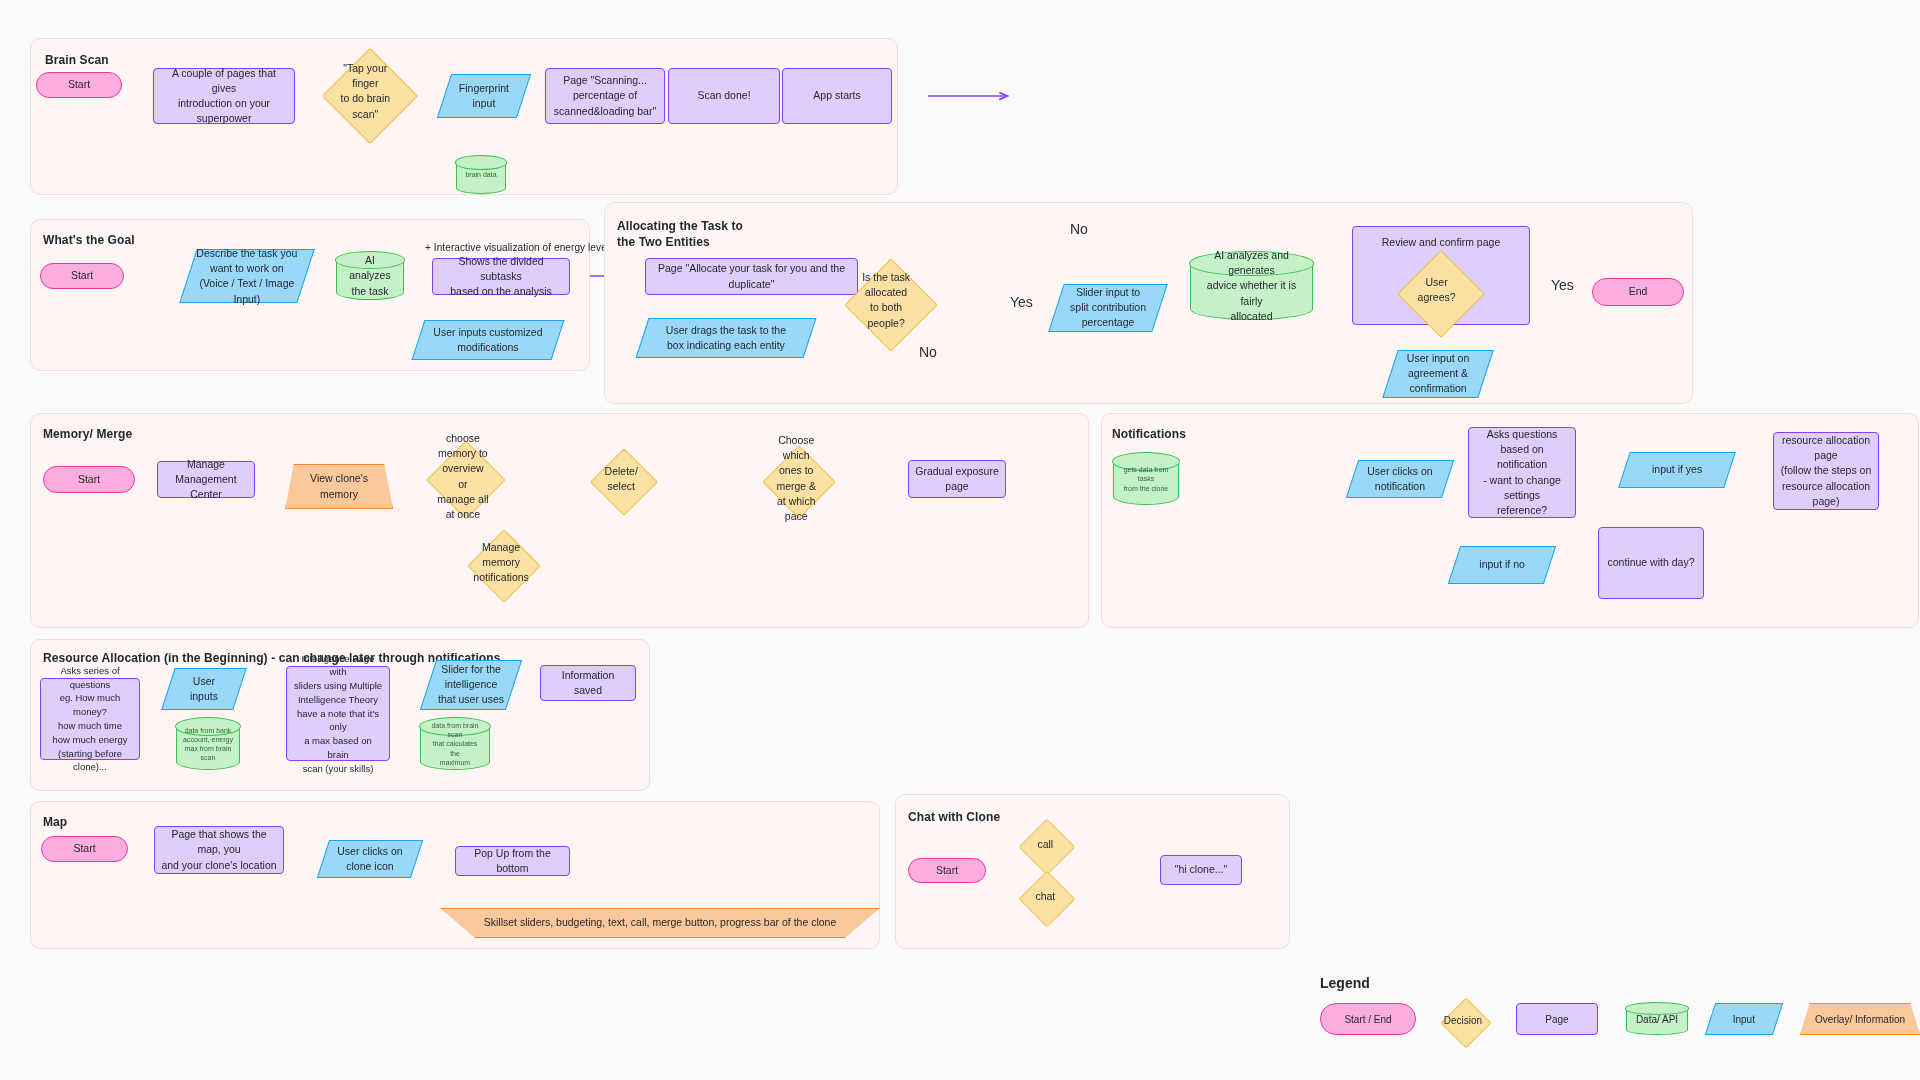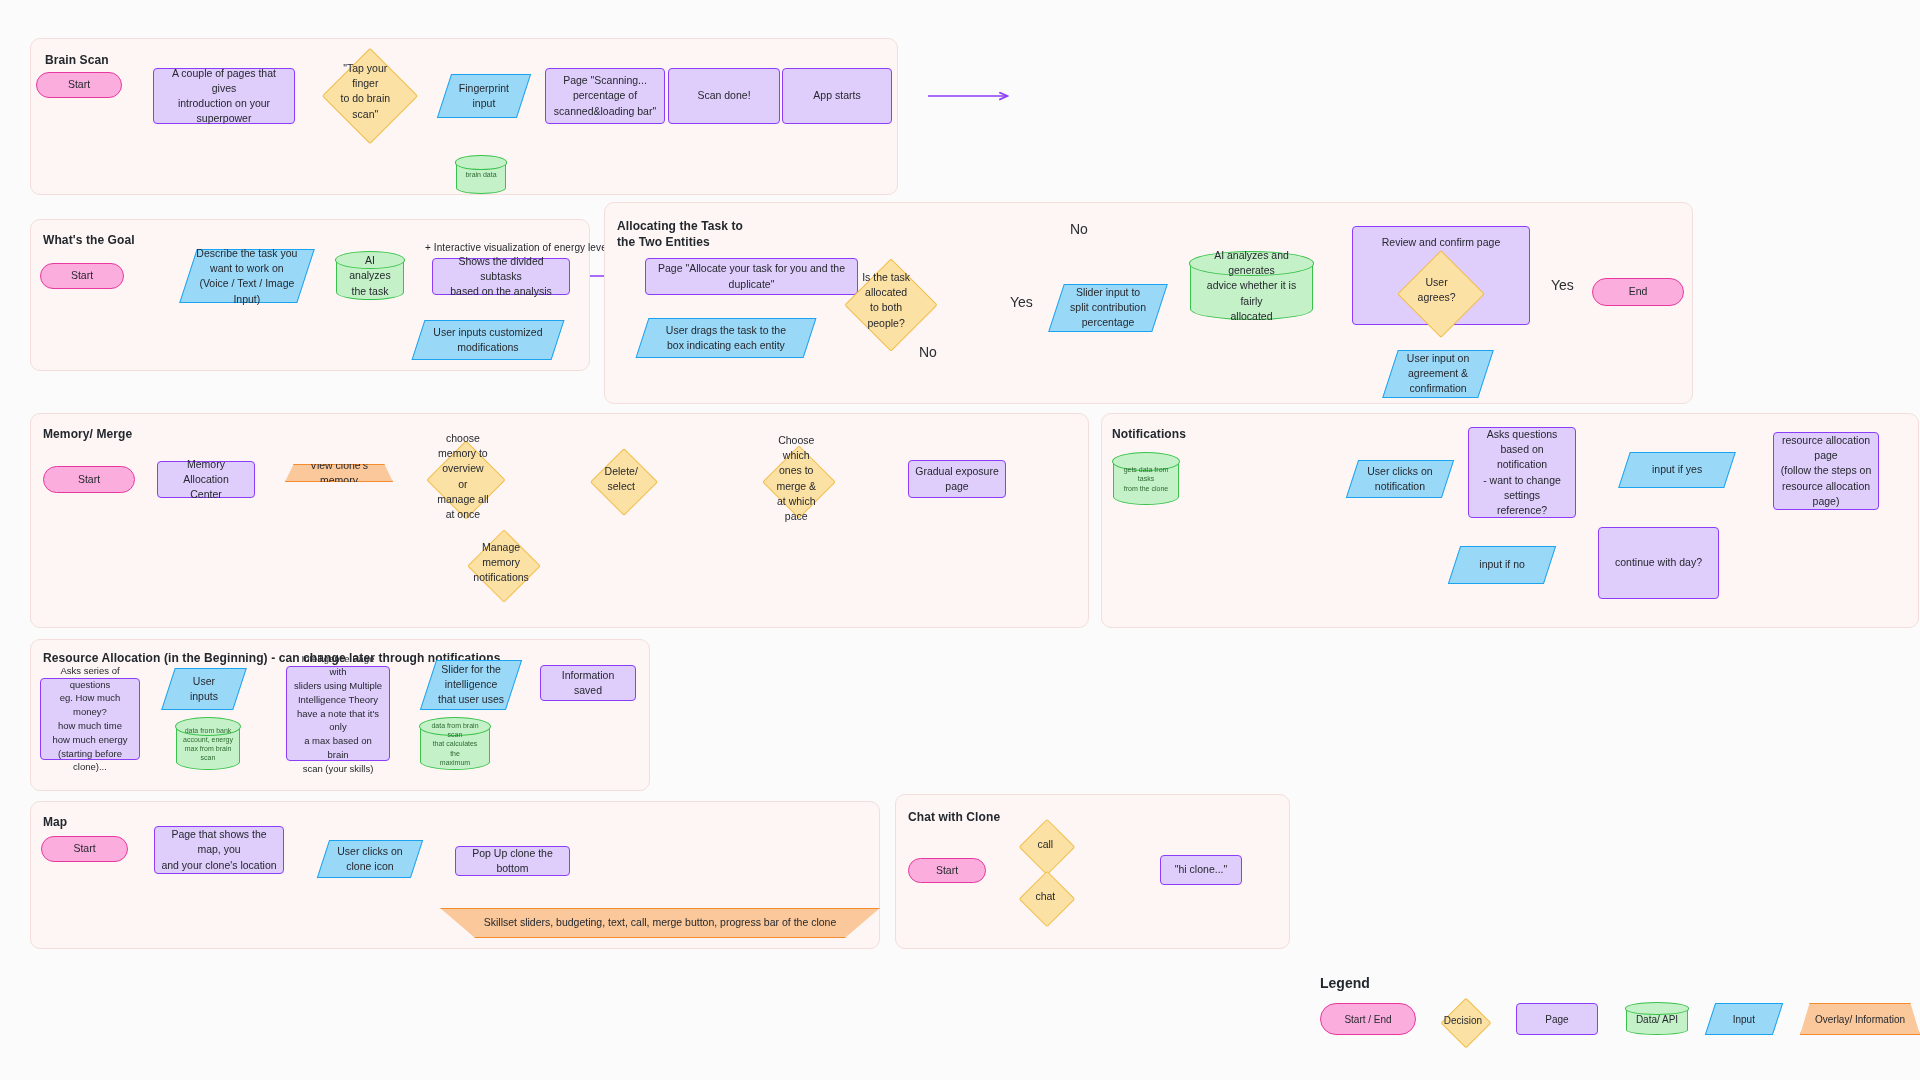--- a/index.html
+++ b/index.html
@@ -299,24 +299,24 @@
   <div class="edge-label" style="left:919px;top:344px;">No</div>
   <div class="edge-label" style="left:1551px;top:277px;">Yes</div>
 
   <div class="group" style="left:30px;top:413px;width:1059px;height:215px;"></div>
   <div class="group-title" style="left:43px;top:426px;">Memory/ Merge</div>
 
   <div class="node n-start" style="left:43px;top:466px;width:92px;height:27px;">
     <span class="lbl">Start</span></div>
 
   <div class="node n-page" style="left:157px;top:461px;width:98px;height:37px;">
-    <span class="lbl">Memory Allocation
+    <span class="lbl">Manage Management
 Center</span></div>
 
-  <div class="node n-overlay" style="left:285px;top:464px;width:108px;height:18px;">
+  <div class="node n-overlay" style="left:285px;top:464px;width:108px;height:45px;">
     <span class="lbl">View clone's memory</span></div>
 
   <div class="node n-decision" style="left:438px;top:452px;width:56px;height:56px;">
     <span class="lbl">choose memory to
 overview or
 manage all at once</span></div>
 
   <div class="node n-decision" style="left:600px;top:458px;width:48px;height:48px;">
     <span class="lbl">Delete/ select</span></div>
 
@@ -354,21 +354,21 @@
     <span class="lbl">input if yes</span></div>
 
   <div class="node n-input" style="left:1454px;top:546px;width:96px;height:38px;">
     <span class="lbl">input if no</span></div>
 
   <div class="node n-page" style="left:1773px;top:432px;width:106px;height:78px;">
     <span class="lbl">resource allocation page
 (follow the steps on
 resource allocation page)</span></div>
 
-  <div class="node n-page" style="left:1598px;top:527px;width:121px;height:72px;">
+  <div class="node n-page" style="left:1598px;top:527px;width:106px;height:72px;">
     <span class="lbl">continue with day?</span></div>
 
   <div class="group" style="left:30px;top:639px;width:620px;height:152px;"></div>
   <div class="group-title" style="left:43px;top:650px;">Resource Allocation (in the Beginning) - can change later through notifications</div>
 
   <div class="node n-page" style="left:40px;top:678px;width:100px;height:82px;font-size:9.5px;align-items:center;">
     <span class="lbl">Asks series of questions
 eg. How much money?
 how much time
 how much energy
@@ -412,21 +412,21 @@
 
   <div class="node n-page" style="left:154px;top:826px;width:130px;height:48px;">
     <span class="lbl">Page that shows the map, you
 and your clone's location</span></div>
 
   <div class="node n-input" style="left:323px;top:840px;width:94px;height:38px;">
     <span class="lbl">User clicks on
 clone icon</span></div>
 
   <div class="node n-page" style="left:455px;top:846px;width:115px;height:30px;">
-    <span class="lbl">Pop Up clone the bottom</span></div>
+    <span class="lbl">Pop Up from the bottom</span></div>
 
   <div class="node n-overlay flip" style="left:440px;top:908px;width:440px;height:30px;">
     <span class="lbl">Skillset sliders, budgeting, text, call, merge button, progress bar of the clone</span></div>
 
   <div class="group" style="left:895px;top:794px;width:395px;height:155px;"></div>
   <div class="group-title" style="left:908px;top:809px;">Chat with Clone</div>
 
   <div class="node n-start" style="left:908px;top:858px;width:78px;height:25px;">
     <span class="lbl">Start</span></div>
 

